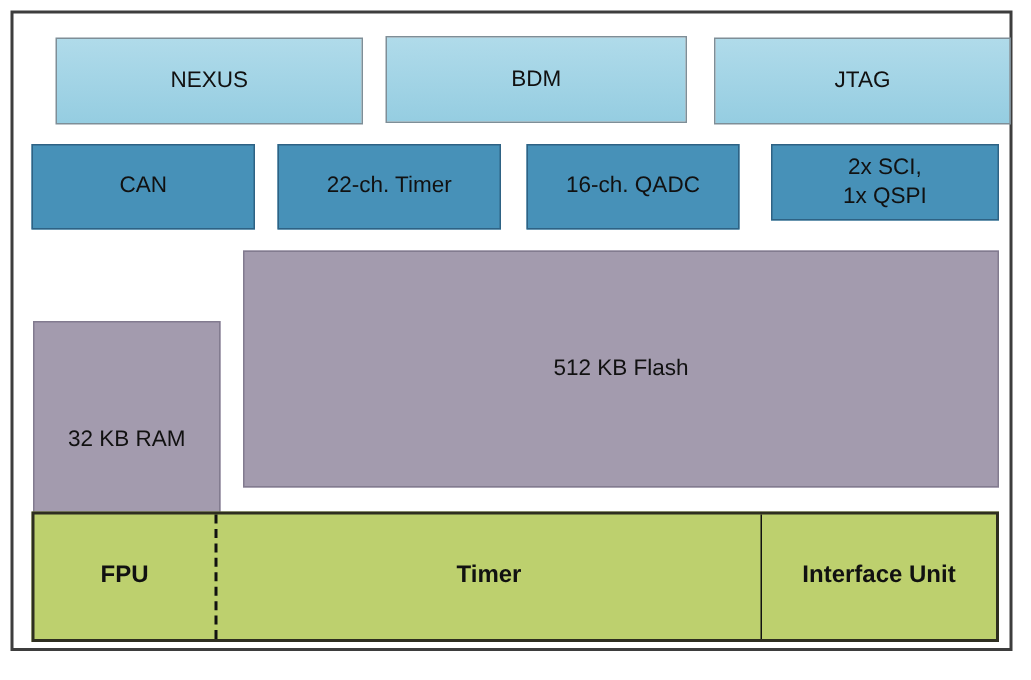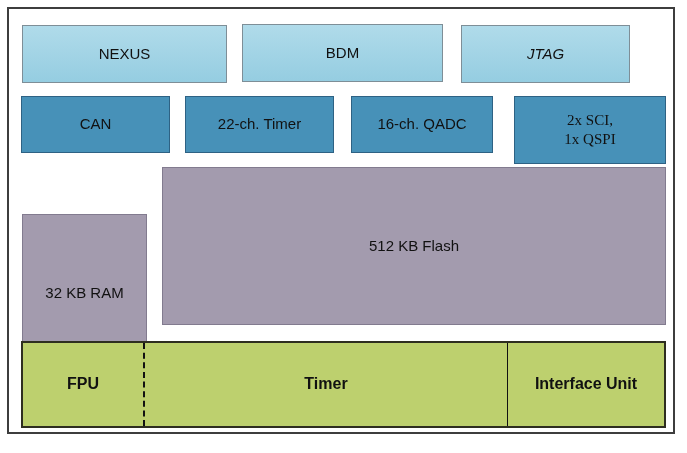--- a/index.html
+++ b/index.html
@@ -27,20 +27,21 @@
     justify-content: center;
     box-sizing: border-box;
     text-align: center;
     font-size: 15px;
     line-height: 1.25;
   }
   .block .lbl { white-space: pre-line; }
   .debug {
     background: linear-gradient(180deg, #b0dbea 0%, #95cde1 100%);
     border: 1px solid #7e8e97;
+    margin-left: 15px;
   }
   .periph {
     background: #4791b8;
     border: 1px solid #2e6284;
   }
   .mem {
     background: #a39bae;
     border: 1px solid #827b8f;
   }
   .corerow {
@@ -61,26 +62,26 @@
     font-size: 16px;
     font-weight: 700;
     line-height: 1.3;
   }
   .seg-fpu { width: 122px; border-right: 2px dashed #111111; }
   .seg-core { width: 363px; border-right: 1.5px solid #111111; }
   .seg-if { flex: 1; }
   
   .b-nexus { left: 22px;  top: 25px; width: 205px; height: 58px; }
   .b-bdm   { left: 242px; top: 24px; width: 201px; height: 58px; }
-  .b-jtag  { left: 461px; top: 25px; width: 169px; height: 58px; font-style: italic; }
+  .b-jtag  { left: 461px; top: 25px; width: 198px; height: 58px; }
   
   .b-can   { left: 21px;  top: 96px; width: 149px; height: 57px; }
   .b-timer { left: 185px; top: 96px; width: 149px; height: 57px; }
   .b-qadc  { left: 351px; top: 96px; width: 142px; height: 57px; }
-  .b-sci   { left: 514px; top: 96px; width: 152px; height: 68px; font-family: Liberation Serif, serif; }
+  .b-sci   { left: 514px; top: 96px; width: 152px; height: 51px; }
   
   .b-ram   { left: 22px;  top: 167px; width: 125px; height: 158px; margin-top: 47px; }
   .b-flash { left: 162px; top: 167px; width: 504px; height: 158px; }
 </style>
 </head>
 <body>
 
 <div class="canvas">
   <div class="frame"></div>
 

